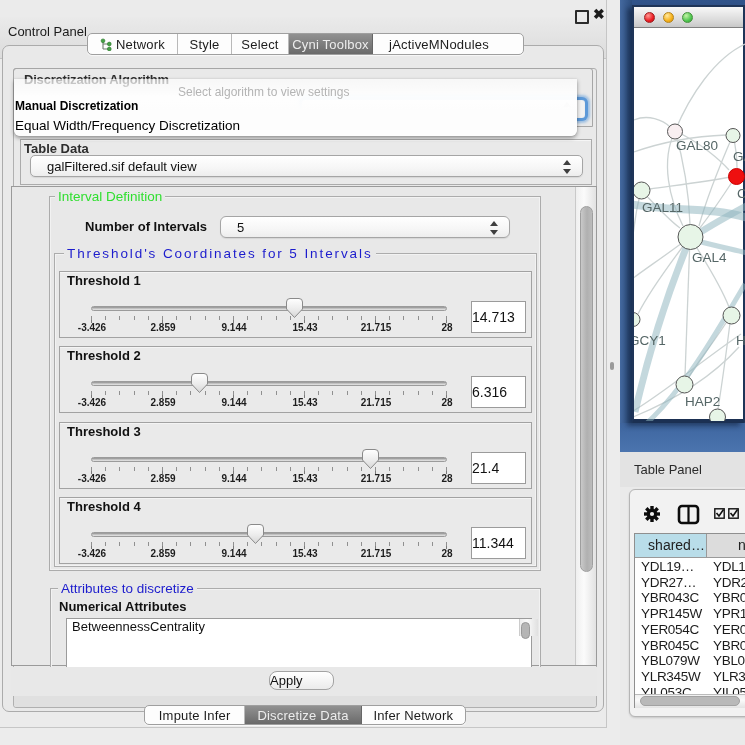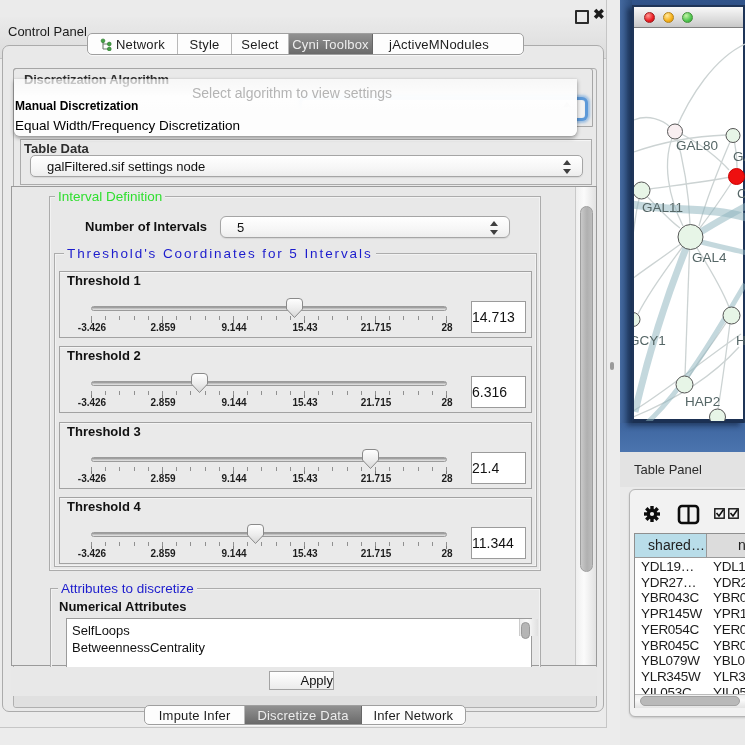--- a/index.html
+++ b/index.html
@@ -70,29 +70,29 @@
 
 #naLabel{position:absolute;left:59px;top:599px;font-size:13px;font-weight:bold;color:#111}
 #naList{position:absolute;left:66px;top:618px;width:466px;height:60px;background:#fff;
  border:1px solid #9b9b9b;box-sizing:border-box;font-size:13px;color:#111}
 #naList div{padding-left:5px;height:16.6px;line-height:16.5px}
 #naSbT{position:absolute;left:452px;top:0px;width:13px;height:58px;
  background:linear-gradient(to right,#ededed,#fafafa 40%,#e0e0e0);border-left:1px solid #ccc}
 #naSbH{position:absolute;left:454px;top:3px;width:9px;height:40px;border-radius:5px;
  background:#b5b5b5;border:1px solid #999;box-sizing:border-box}
 #applyBtn{position:absolute;left:269px;top:671px;width:65px;height:19px;border:1px solid #a3a3a3;
- border-radius:0;background:linear-gradient(#ffffff,#ebebeb);box-sizing:border-box;
- text-align:right;font-size:13px;color:#111;line-height:17px}
+ border-radius:8px;background:linear-gradient(#ffffff,#ebebeb);box-sizing:border-box;
+ text-align:left;font-size:13px;color:#111;line-height:17px}
 
 #popup{position:absolute;left:14px;top:79px;width:563px;height:57px;
  background:linear-gradient(rgba(255,255,255,.66) 0px,rgba(255,255,255,.82) 11px,rgba(255,255,255,.97) 18px,#fdfdfd 55%);
  border-radius:0 0 6px 6px;box-shadow:0 2px 4px rgba(0,0,0,.38),0 0 1px rgba(0,0,0,.2)}
 #popup .i1{position:absolute;left:1px;top:20px;font-size:12px;font-weight:bold;color:#000}
 #popup .i2{position:absolute;left:1px;top:39px;font-size:13.5px;color:#000}
-#popup .hint{position:absolute;left:178px;top:6px;font-size:14px;color:#b4b4b4}
+#popup .hint{position:absolute;left:164px;top:6px;font-size:12px;color:#b4b4b4}
 
 #desktop{position:absolute;left:620px;top:0;width:125px;height:452px;
  background:linear-gradient(#30538a,#36598f 15px,#36598f 400px,#426aa4 432px,#4b74ae 452px)}
 #iframe{position:absolute;left:632px;top:5px;width:113px;height:418px;background:#fff;
  border:2px solid #1f3558;border-bottom:4px solid #1b3052;box-sizing:border-box;border-radius:1px;box-shadow:-5px 3px 5px rgba(10,24,48,.5)}
 #ititle{position:absolute;left:0;top:0;width:109px;height:21px;
  background:linear-gradient(#f8f8f8,#d6d6d6 75%,#c8c8c8);border-bottom:1px solid #808080;box-sizing:border-box}
 .light{position:absolute;top:5px;width:11px;height:11px;border-radius:50%;box-sizing:border-box}
 #lr{left:10px;background:radial-gradient(circle at 35% 30%,#ff9a94,#ec1d23 60%,#b30d12);border:1px solid #9c2022}
 #ly{left:29px;background:radial-gradient(circle at 35% 30%,#ffe9a0,#f6b018 60%,#cf8a0e);border:1px solid #b3841c}
@@ -149,21 +149,21 @@
 <div id="discTitle">Discretization Algorithm</div>
 <div id="comboAlg">
     <div class="cArrows" style="right:13px;top:2px">
       <i class="up"></i>
       <i class="dn"></i>
     </div>
   </div>
 <div id="tdGroup"></div>
 <div id="tdTitle">Table Data</div>
 <div class="combo" style="left:30px;top:155px;width:553px;height:22px">
- <span>galFiltered.sif settings node</span>
+ <span>galFiltered.sif default view</span>
  <div class="cArrows" style="right:10px;top:4px">
       <i class="up"></i>
       <i class="dn"></i>
     </div>
 </div>
 
 <div id="scrollPane"></div>
 <svg width="0" height="0" style="position:absolute">
     <defs>
  <linearGradient id="thg" x1="0" y1="0" x2="0" y2="1">
@@ -248,21 +248,20 @@
  <svg class="thumb" style="left:186px" viewBox="0 0 19 22">
       <path d="M1.5,5 Q1.5,1.5 5,1.5 H14 Q17.5,1.5 17.5,5 V12 L9.5,20.5 L1.5,12 Z" fill="url(#thg)" stroke="#8a8a8a"></path>
     </svg>
  <div class="fld">11.344</div>
 </div>
 
 <div id="atGroup" class="etch"></div>
 <div class="gtitle" style="left:58px;top:581px;color:#1c1ccd">Attributes to discretize</div>
 <div id="naLabel">Numerical Attributes</div>
 <div id="naList">
- <div style="padding-top:4px">SelfLoops</div>
  <div>BetweennessCentrality</div>
  <div id="naSbT"></div>
     <div id="naSbH"></div>
 </div>
 <div style="position:absolute;left:11px;top:667px;width:586px;height:29px;background:#e8e8e8"></div>
 <div id="vsbTrack"></div>
 <div id="vsbThumb"></div>
 
 <div id="applyBtn">Apply</div>
 

